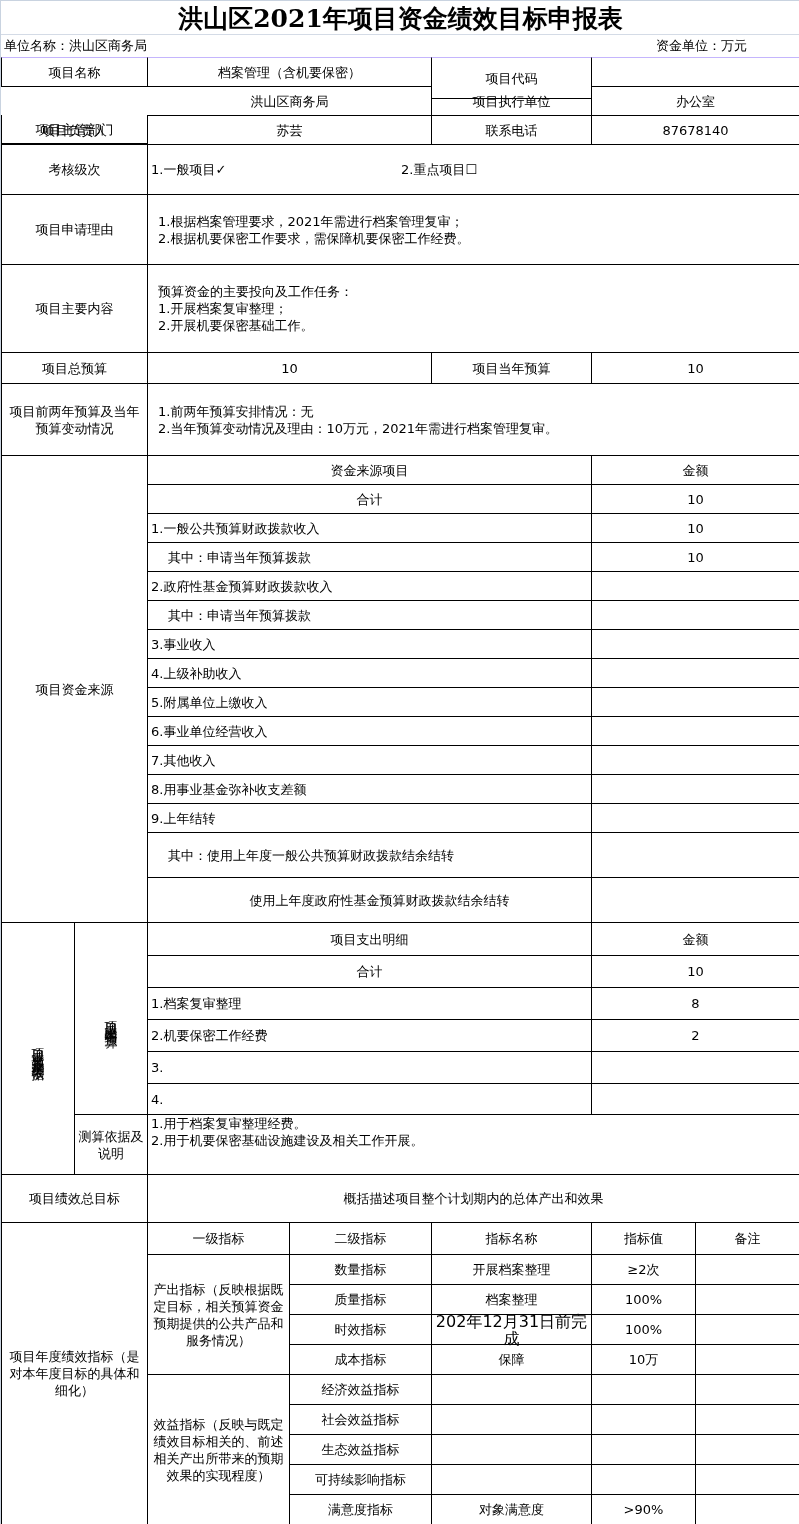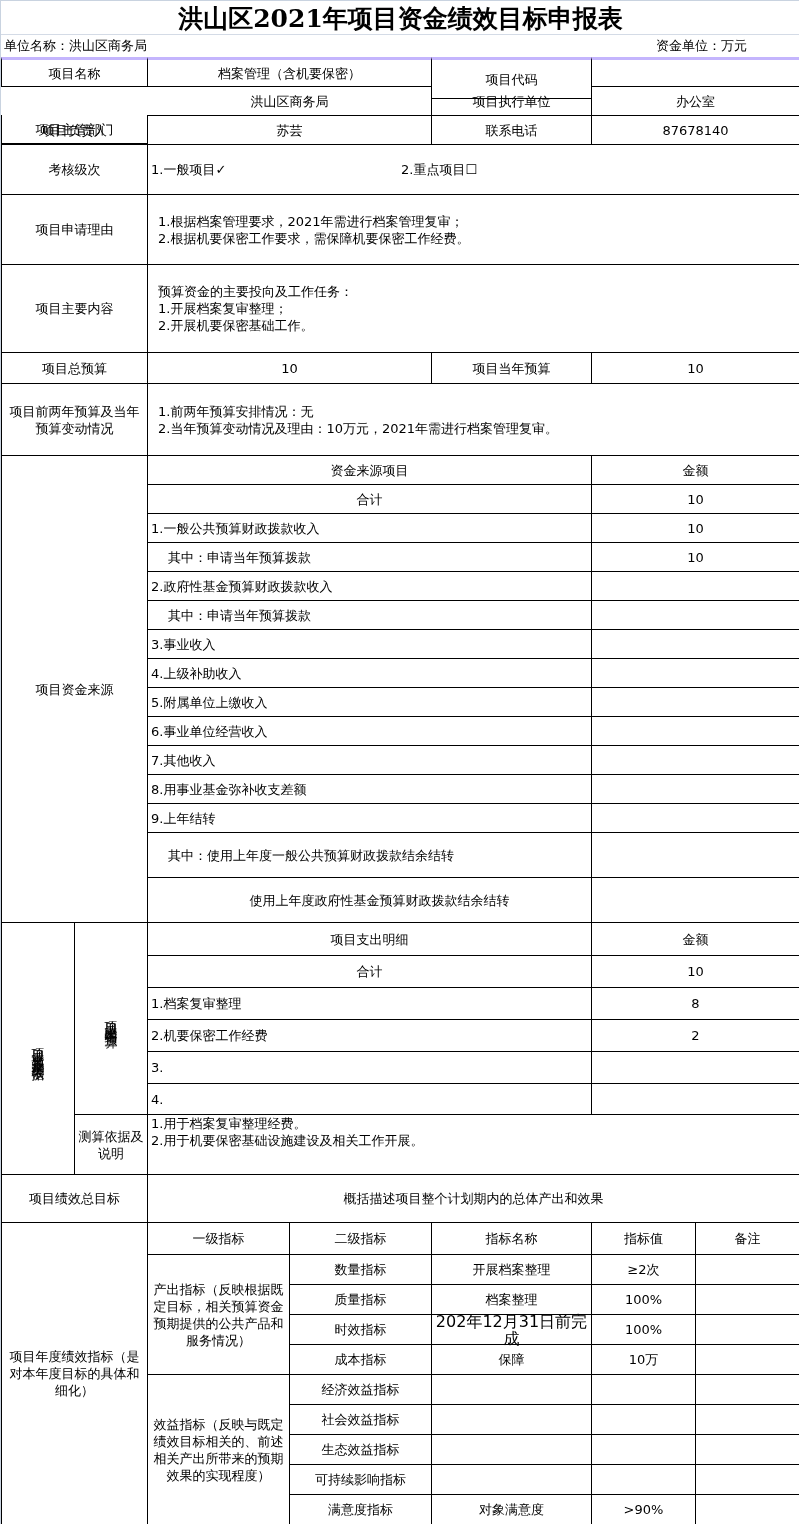--- a/index.html
+++ b/index.html
@@ -14,21 +14,21 @@
   .sub.left { left:3px; }
   .sub.right { right:52px; }
   .c { position:absolute; box-sizing:border-box; border-right:1px solid #000; border-bottom:1px solid #000;
        font-size:13px; display:flex; align-items:center; justify-content:center; text-align:center; line-height:17px; }
   .c.l { justify-content:flex-start; text-align:left; padding-left:3px; }
   .c.ml { justify-content:flex-start; text-align:left; padding-left:10px; }
   .c.ind { justify-content:flex-start; text-align:left; padding-left:20px; }
   .c.vert { writing-mode:vertical-rl; text-orientation:upright; letter-spacing:2px; }
   .c.wrap { padding:0 3px; }
   .multi { white-space:pre-line; }
-  .topline { border-top:3px solid #c4b5fd; }
+  .topline { border-top:1px solid #c4b5fd; }
   .leftline { border-left:1px solid #000; }
 </style>
 </head>
 <body>
 
 <div class="sheet">
   <div class="title">洪山区2021年项目资金绩效目标申报表</div>
   <div class="sub left">单位名称：洪山区商务局</div>
   <div class="sub right">资金单位：万元</div>
 

